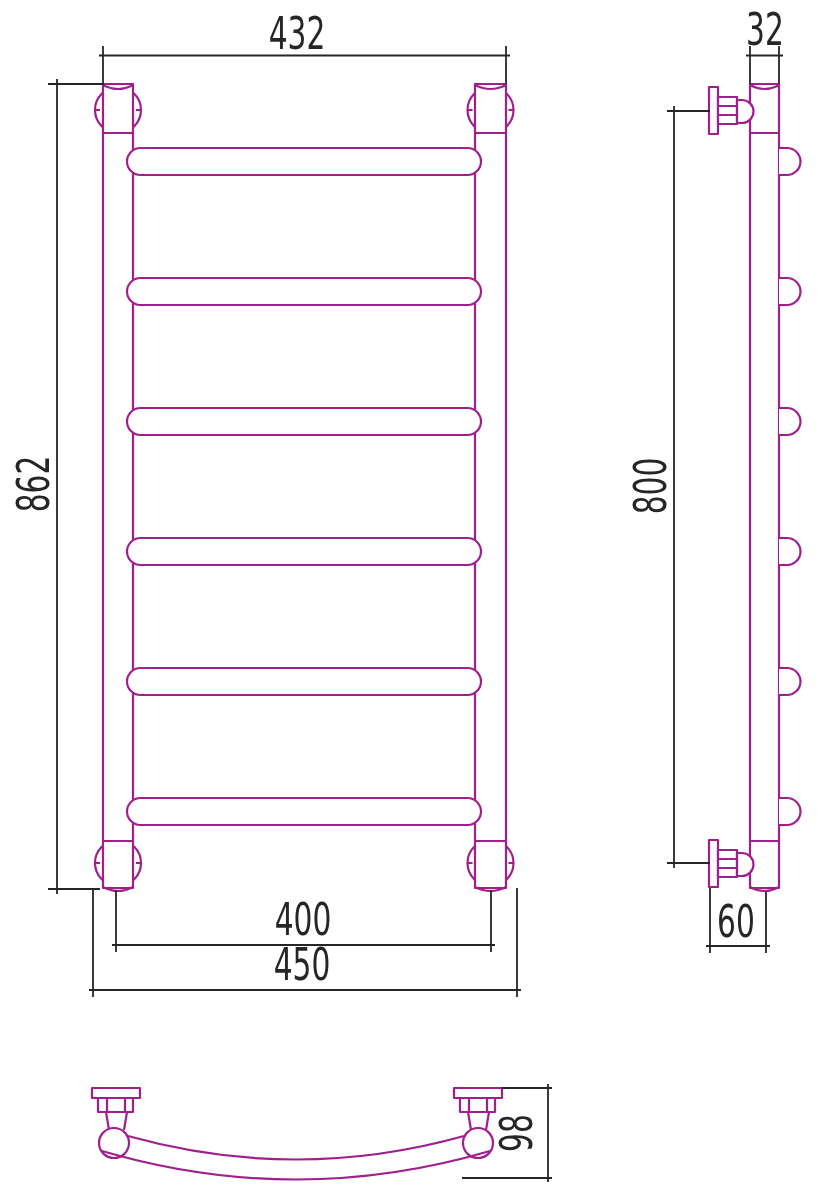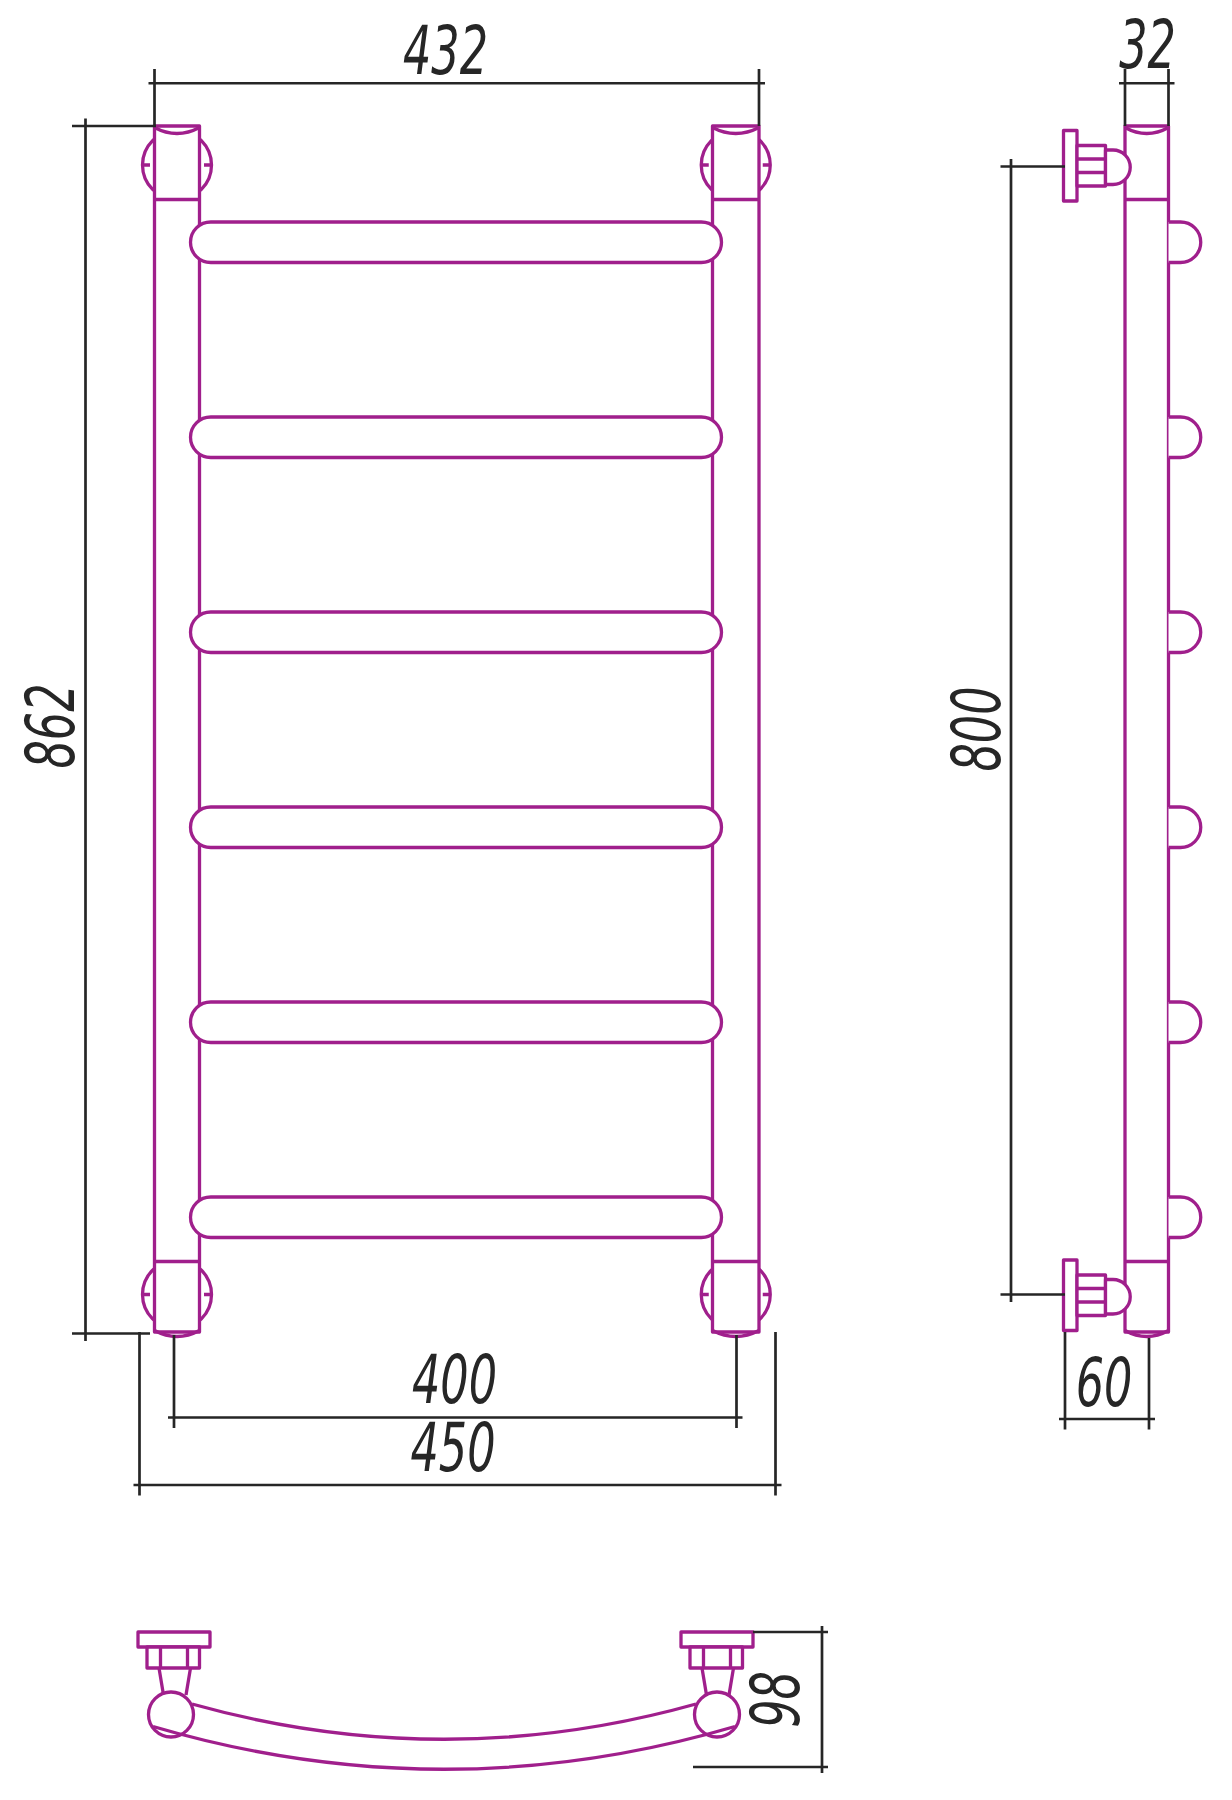--- a/index.html
+++ b/index.html
@@ -1,16 +1,16 @@
 <!DOCTYPE html>
 <html style="--outline: #A01F8C; --dim: #262626; --bg: #FFFFFF;"><head>
 <meta charset="utf-8">
 <style>
   html,body{margin:0;padding:0;background:#fff;}
-  .canvas{position:relative;width:821px;height:1200px;background:var(--bg,#fff);overflow:hidden;font-style:italic;}
+  .canvas{position:relative;width:821px;height:1200px;background:var(--bg,#fff);overflow:hidden;}
   svg{display:block;}
   .m  {stroke:var(--outline);stroke-width:2.2;fill:none;stroke-linejoin:round;}
   .mf {stroke:var(--outline);stroke-width:2.2;fill:#fff;stroke-linejoin:round;}
   .d  {stroke:var(--dim);stroke-width:1.8;fill:none;}
   .dim-text{fill:var(--dim);font-family:"DejaVu Sans","Liberation Sans",sans-serif;
             font-size:45px;text-anchor:middle;}
 </style>
 </head>
 <body>
 

